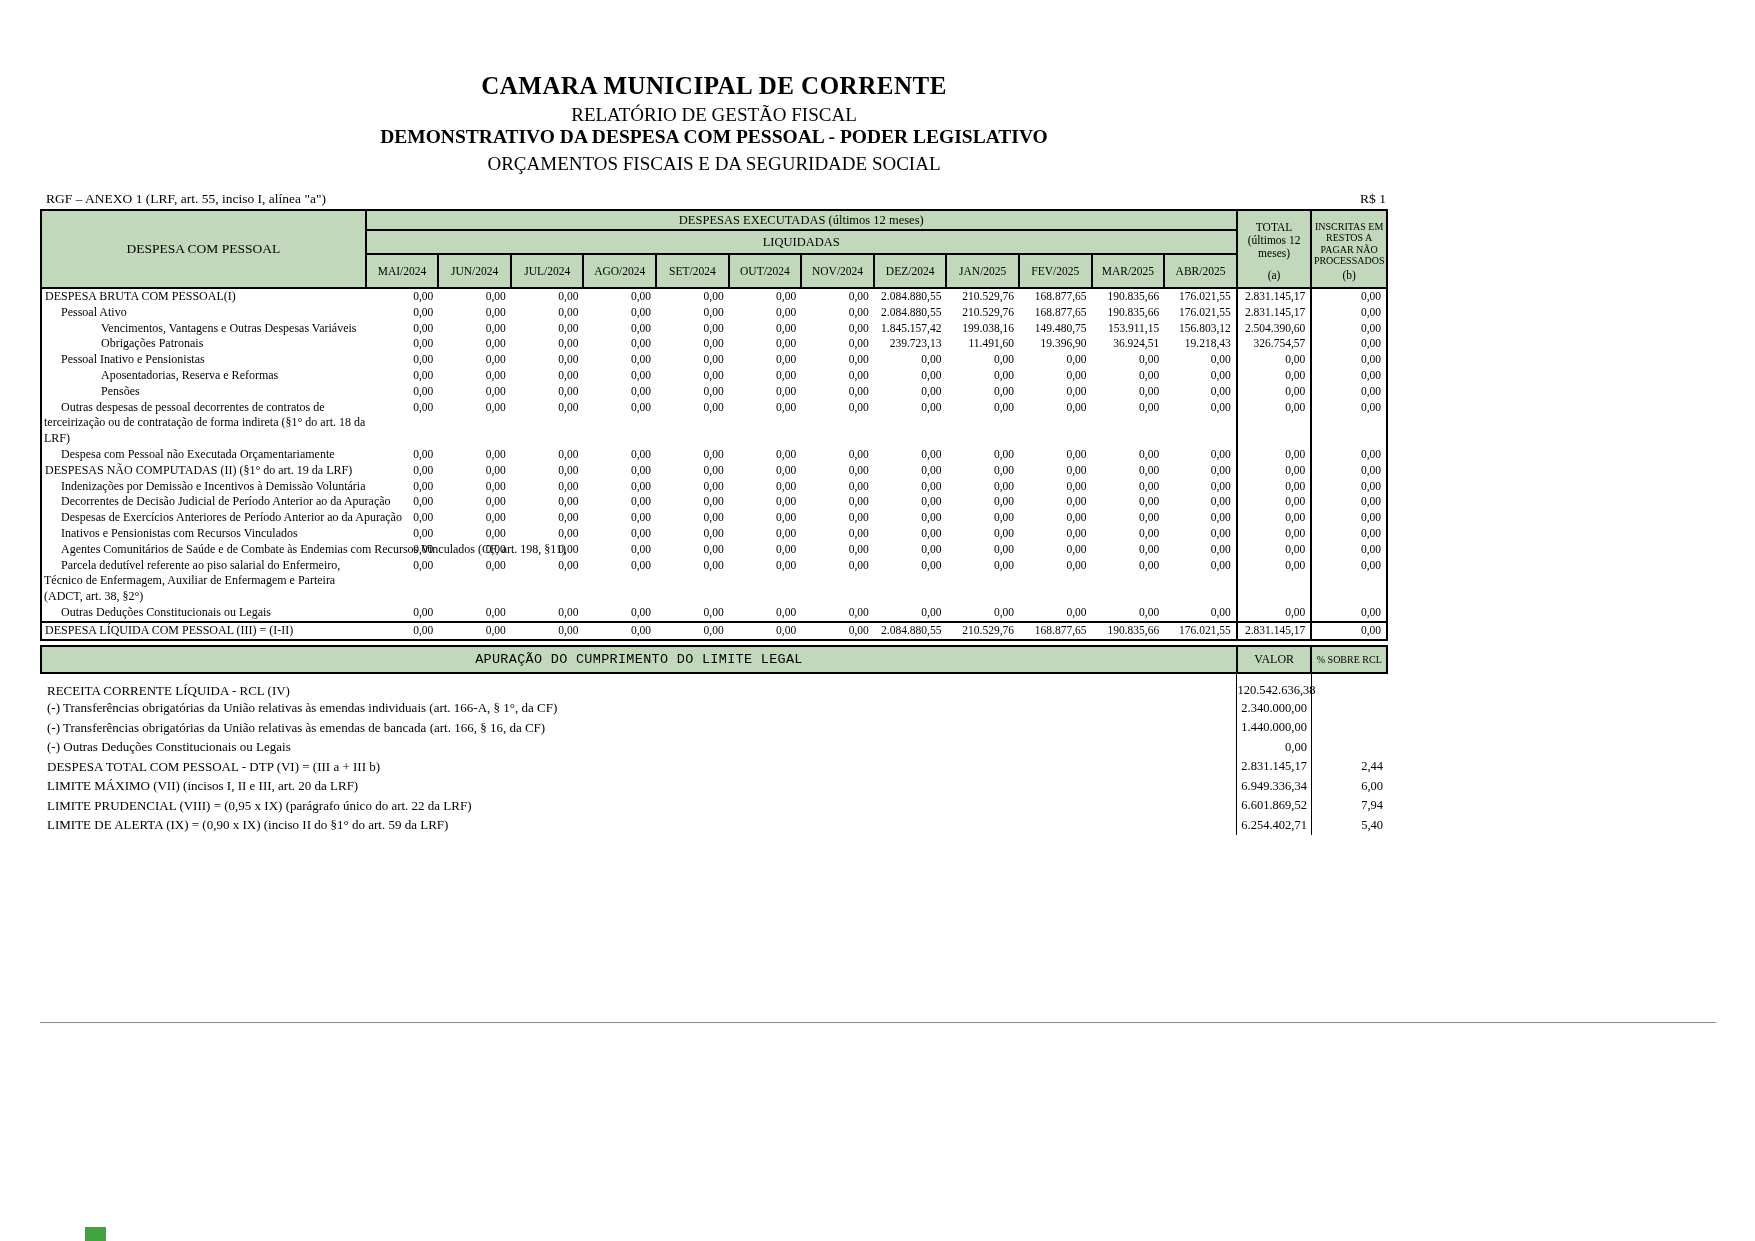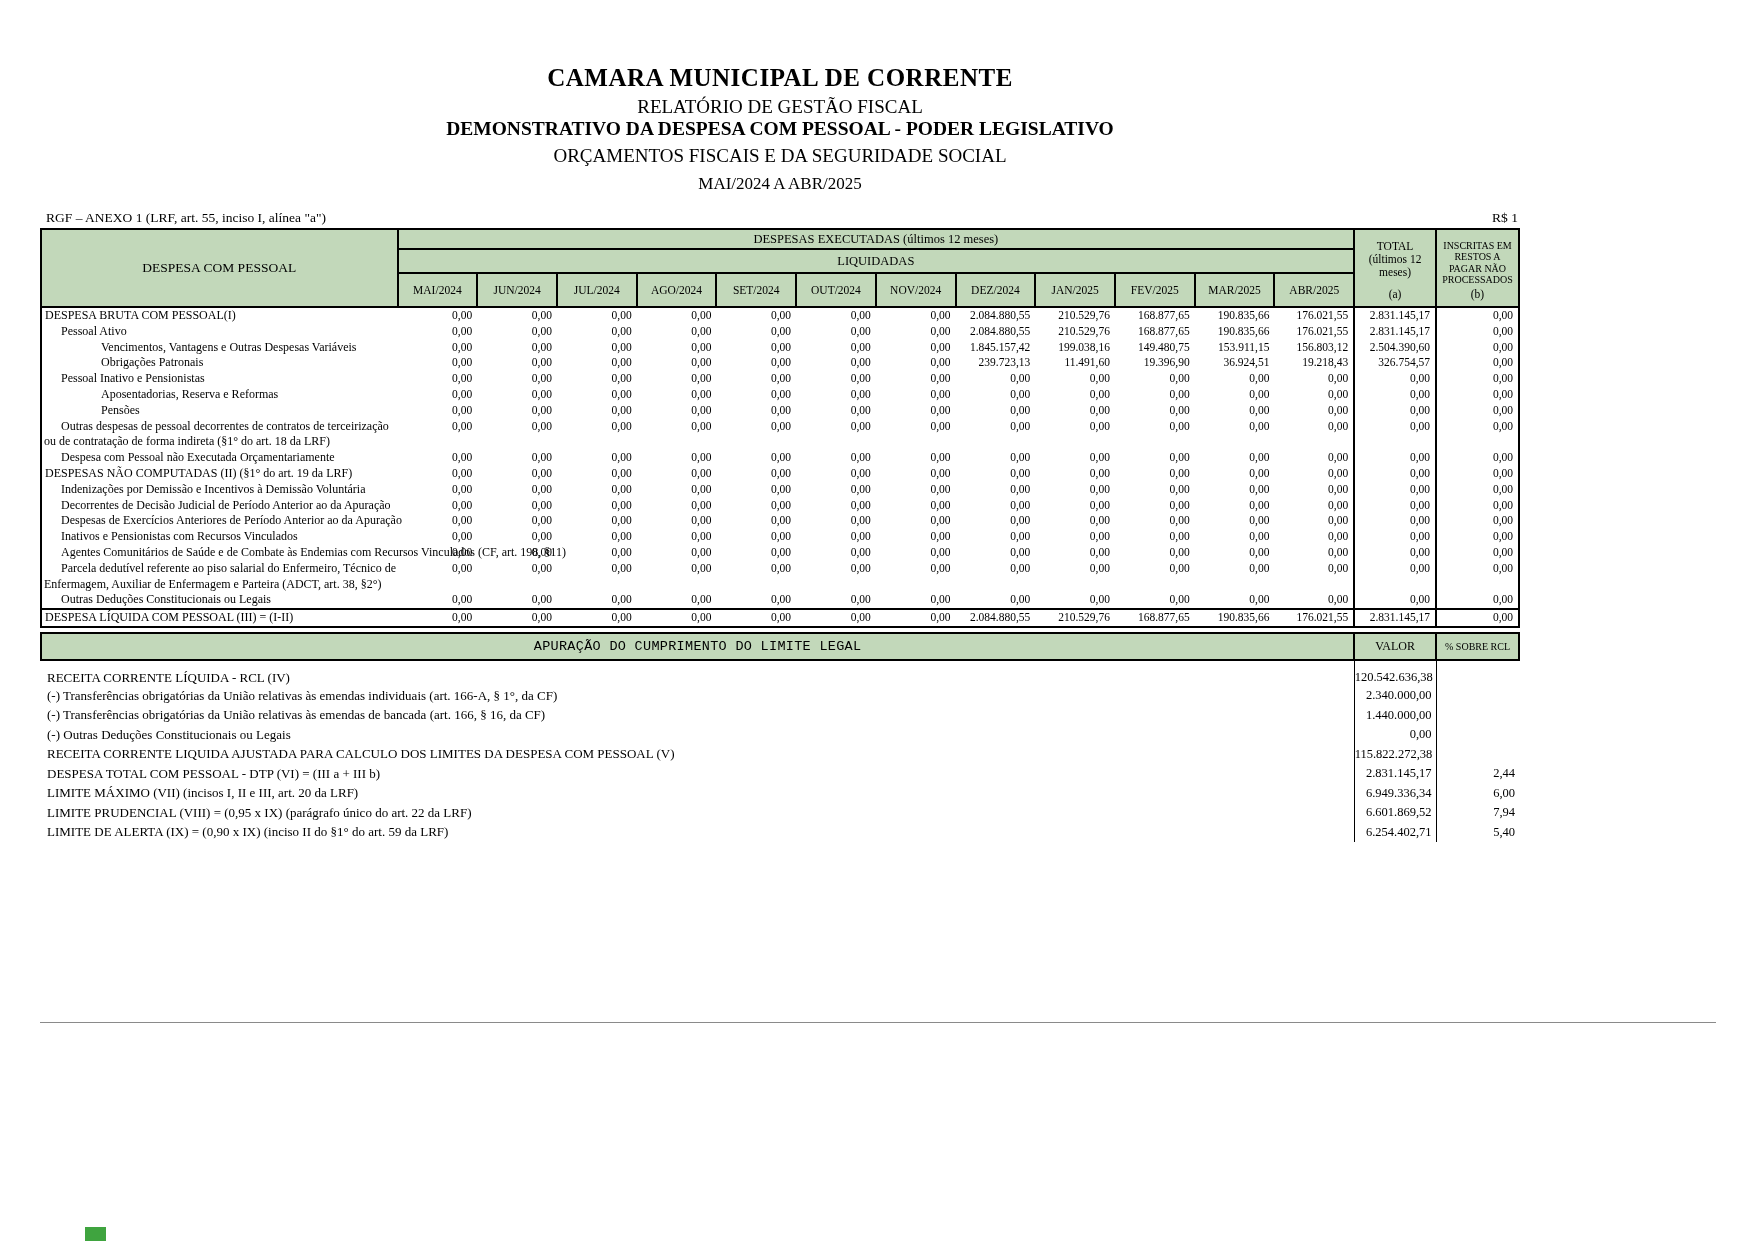--- a/index.html
+++ b/index.html
@@ -2,21 +2,21 @@
 <html style="--green: #c2d8ba; --chip: #3fa43f;"><head>
 <meta charset="utf-8">
 <style>
   :root{
     --green:#c2d8ba;
     --chip:#3fa43f;
   }
   *{margin:0;padding:0;box-sizing:border-box;}
   body{background:#fff;font-family:"Liberation Serif","DejaVu Serif",serif;color:#000;}
   .page{position:relative;width:1755px;height:1241px;background:#fff;overflow:hidden;}
-  .content{position:absolute;left:40px;top:4px;width:1480px;}
+  .content{position:absolute;left:40px;top:12px;width:1348px;}
 
   
   .titles{padding-top:60px;text-align:center;}
   .t-org{font-size:25px;font-weight:bold;letter-spacing:.5px;}
   .t-report{font-size:19px;margin-top:4px;}
   .t-demo{font-size:19.5px;font-weight:bold;}
   .t-scope{font-size:19px;margin-top:5px;}
   .t-period{font-size:17px;margin-top:7px;}
 
   
@@ -67,21 +67,20 @@
 <body>
 
 <div class="page">
   <div class="content">
 
     <header class="titles">
       <div class="t-org">CAMARA MUNICIPAL DE CORRENTE</div>
       <div class="t-report">RELATÓRIO DE GESTÃO FISCAL</div>
       <div class="t-demo">DEMONSTRATIVO DA DESPESA COM PESSOAL - PODER LEGISLATIVO</div>
       <div class="t-scope">ORÇAMENTOS FISCAIS E DA SEGURIDADE SOCIAL</div>
-      <div class="t-period">MAI/2024 A ABR/2025</div>
     </header>
 
     <div class="annex-row">
       <span>RGF – ANEXO 1 (LRF, art. 55, inciso I, alínea "a")</span>
       <span>R$ 1</span>
     </div>
 
     <table class="main">
       <colgroup>
         <col style="width:24.12%">
@@ -459,25 +458,20 @@
             <td class="llbl">(-) Transferências obrigatórias da União relativas às emendas de bancada (art. 166, § 16, da CF)</td>
             <td class="val">1.440.000,00</td>
             <td class="pct"></td>
           </tr>
           <tr>
             <td class="llbl">(-) Outras Deduções Constitucionais ou Legais</td>
             <td class="val">0,00</td>
             <td class="pct"></td>
           </tr>
           <tr>
-            <td class="llbl">RECEITA CORRENTE LIQUIDA AJUSTADA PARA CALCULO DOS LIMITES DA DESPESA COM PESSOAL (V)</td>
-            <td class="val">115.822.272,38</td>
-            <td class="pct"></td>
-          </tr>
-          <tr>
             <td class="llbl">DESPESA TOTAL COM PESSOAL - DTP (VI) = (III a + III b)</td>
             <td class="val">2.831.145,17</td>
             <td class="pct">2,44</td>
           </tr>
           <tr>
             <td class="llbl">LIMITE MÁXIMO (VII) (incisos I, II e III, art. 20 da LRF)</td>
             <td class="val">6.949.336,34</td>
             <td class="pct">6,00</td>
           </tr>
           <tr>

